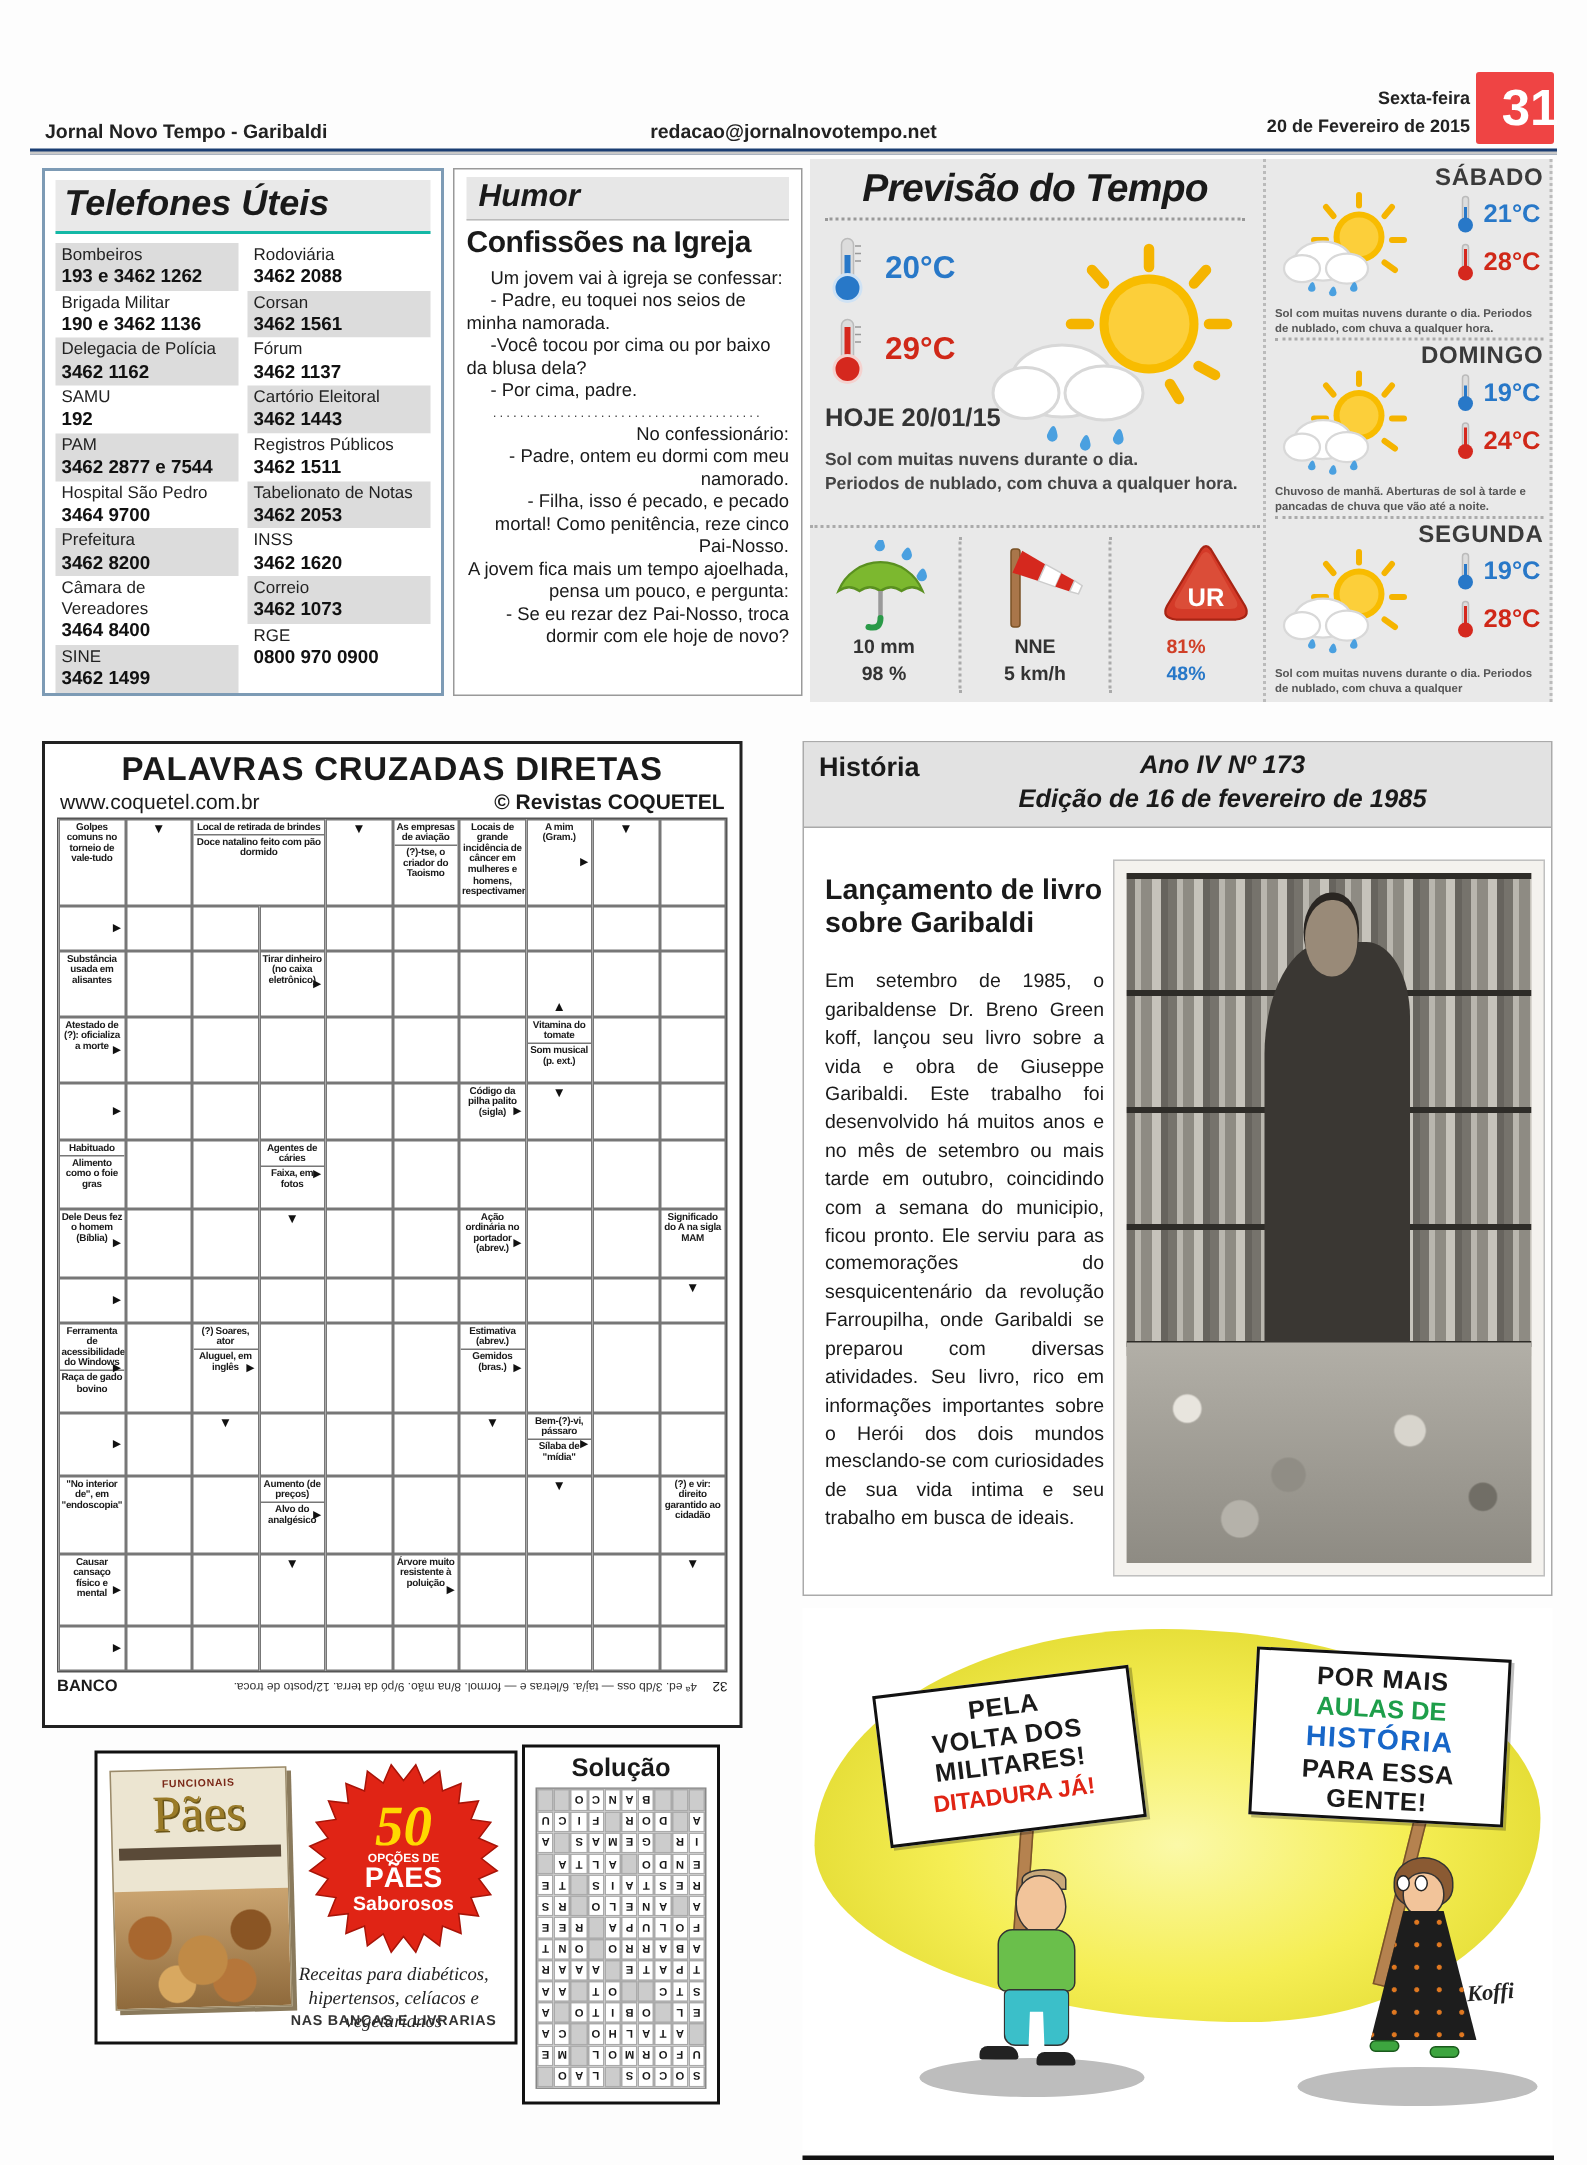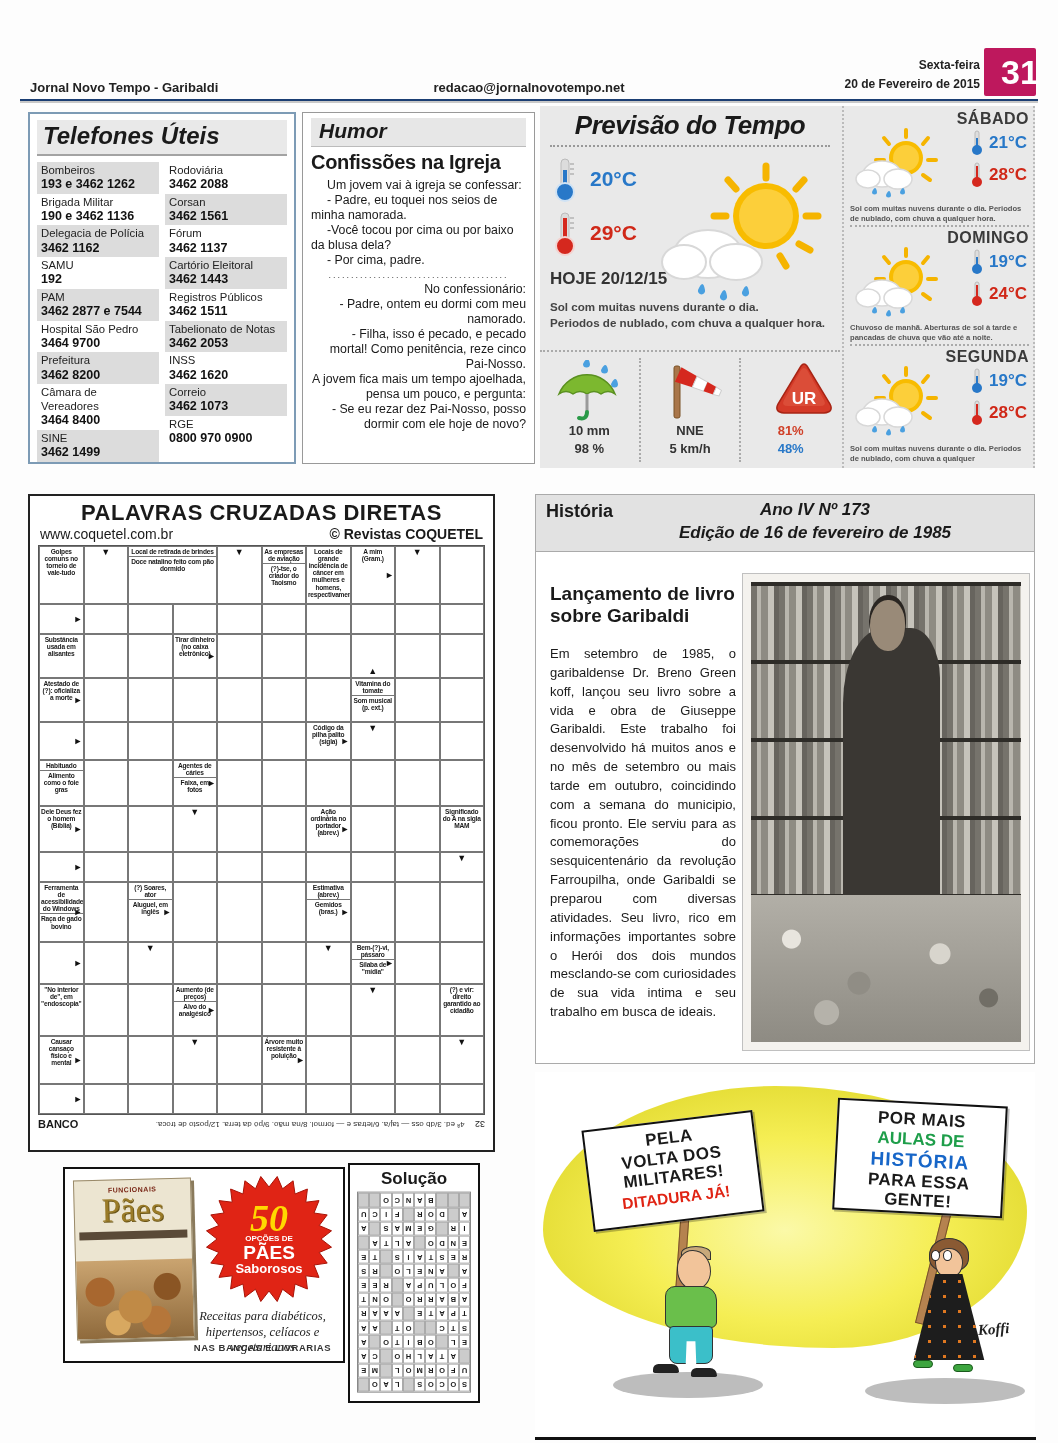--- a/index.html
+++ b/index.html
@@ -3,26 +3,26 @@
 <meta charset="utf-8">
 <style>
   * { margin:0; padding:0; box-sizing:border-box; }
   body { width:1058px; height:1443px; background:#fdfdfd; font-family:"Liberation Sans", sans-serif; color:#1a1a1a; position:relative; overflow:hidden; }
   .page { position:absolute; inset:0; }
 
   
   .masthead-name { position:absolute; left:30px; top:80px; font-size:13px; font-weight:bold; color:#222; }
   .masthead-email { position:absolute; left:0; right:0; top:80px; text-align:center; font-size:13px; font-weight:bold; color:#222; }
   .masthead-date { position:absolute; right:78px; top:56px; text-align:right; font-size:12px; font-weight:bold; color:#222; line-height:1.6; }
-  .page-num { position:absolute; right:22px; top:48px; width:52px; height:48px; background:#be185d; color:#fff; font-size:34px; font-weight:bold; display:flex; align-items:center; justify-content:center; border-radius:2px;padding-left:20px; }
+  .page-num { position:absolute; right:22px; top:48px; width:52px; height:48px; background:#ef4444; color:#fff; font-size:34px; font-weight:bold; display:flex; align-items:center; justify-content:center; border-radius:2px;padding-left:20px; }
   .masthead-rule { position:absolute; left:20px; right:20px; top:99px; height:4px; background:#1b3e73; border-bottom:2px solid #c8c8c8; }
 
   
   .phones-box { position:absolute; left:28px; top:112px; width:268px; height:352px; border:2px solid #7d9bb5; background:#fff; padding:6px 7px; }
-  .phones-title { font-family:"Liberation Sans", sans-serif; font-style:italic; font-weight:bold; font-size:24px; background:#e9e9e9; padding:2px 6px 4px; border-bottom:2px solid #a3a3a3; }
+  .phones-title { font-family:"Liberation Sans", sans-serif; font-style:italic; font-weight:bold; font-size:24px; background:#e9e9e9; padding:2px 6px 4px; border-bottom:2px solid #14b8a6; }
   .phones-cols { display:flex; gap:6px; margin-top:6px; }
   .phones-col { flex:1; }
   .phone-entry { padding:1px 4px; line-height:1.25; }
   .phone-entry:nth-child(odd) { background:#dcdcdc; }
   .phones-col.offset .phone-entry:nth-child(odd) { background:#fff; }
   .phones-col.offset .phone-entry:nth-child(even) { background:#dcdcdc; }
   .phone-label { font-size:11.3px; color:#222; }
   .phone-number { font-size:12.5px; font-weight:bold; color:#111; }
 
   
@@ -271,21 +271,21 @@
         <p class="humor-line">- Padre, eu toquei nos seios de minha namorada.</p>
         <p class="humor-line">-Você tocou por cima ou por baixo da blusa dela?</p>
         <p class="humor-line">- Por cima, padre.</p>
       </div>
     <div class="humor-dots">........................................</div>
     <div id="humor-b2" class="humor-b2">
         <p class="humor-line">No confessionário:</p>
         <p class="humor-line">- Padre, ontem eu dormi com meu namorado.</p>
         <p class="humor-line">- Filha, isso é pecado, e pecado mortal! Como penitência, reze cinco Pai-Nosso.</p>
         <p class="humor-line">A jovem fica mais um tempo ajoelhada, pensa um pouco, e pergunta:</p>
-        <p class="humor-line">- Se eu rezar dez Pai-Nosso, posso dormir com ele hoje de novo?</p>
+        <p class="humor-line">- Se eu rezar dez Pai-Nosso, troca dormir com ele hoje de novo?</p>
       </div>
   </div>
 
   <div class="weather-box">
     <div class="weather-left">
       <div class="weather-title">Previsão do Tempo</div>
       <div class="thermo-row">
         <span class="thermo">
           <svg width="30" height="46" viewBox="0 0 30 46">
               <rect x="11" y="3" width="8" height="28" rx="4" fill="#dcdcdc" stroke="#bbb"></rect>
@@ -329,21 +329,21 @@
             <ellipse cx="38" cy="104" rx="22" ry="17"></ellipse>
             <ellipse cx="90" cy="104" rx="26" ry="18"></ellipse>
           </g>
           <g fill="#4aa0e0">
             <path d="M52 132 q5 -12 7 0 a3.6 3.6 0 1 1 -7 0Z"></path>
             <path d="M74 138 q5 -12 7 0 a3.6 3.6 0 1 1 -7 0Z"></path>
             <path d="M96 134 q5 -12 7 0 a3.6 3.6 0 1 1 -7 0Z"></path>
           </g>
         </svg>
       </div>
-      <div class="today-label">HOJE 20/12/15</div>
+      <div class="today-label">HOJE 20/01/15</div>
       <div class="today-desc">
         <div>Sol com muitas nuvens durante o dia.</div>
         <div>Periodos de nublado, com chuva a qualquer hora.</div>
       </div>
       <div class="weather-stats">
         <div class="stat-cell">
           <div style="display:flex;justify-content:center;">
             <svg width="72" height="62" viewBox="0 0 72 62">
               <g fill="#4aa0e0">
                   <path d="M30 4 q5 -10 7 0 a3.5 3.5 0 1 1 -7 0Z"></path>

